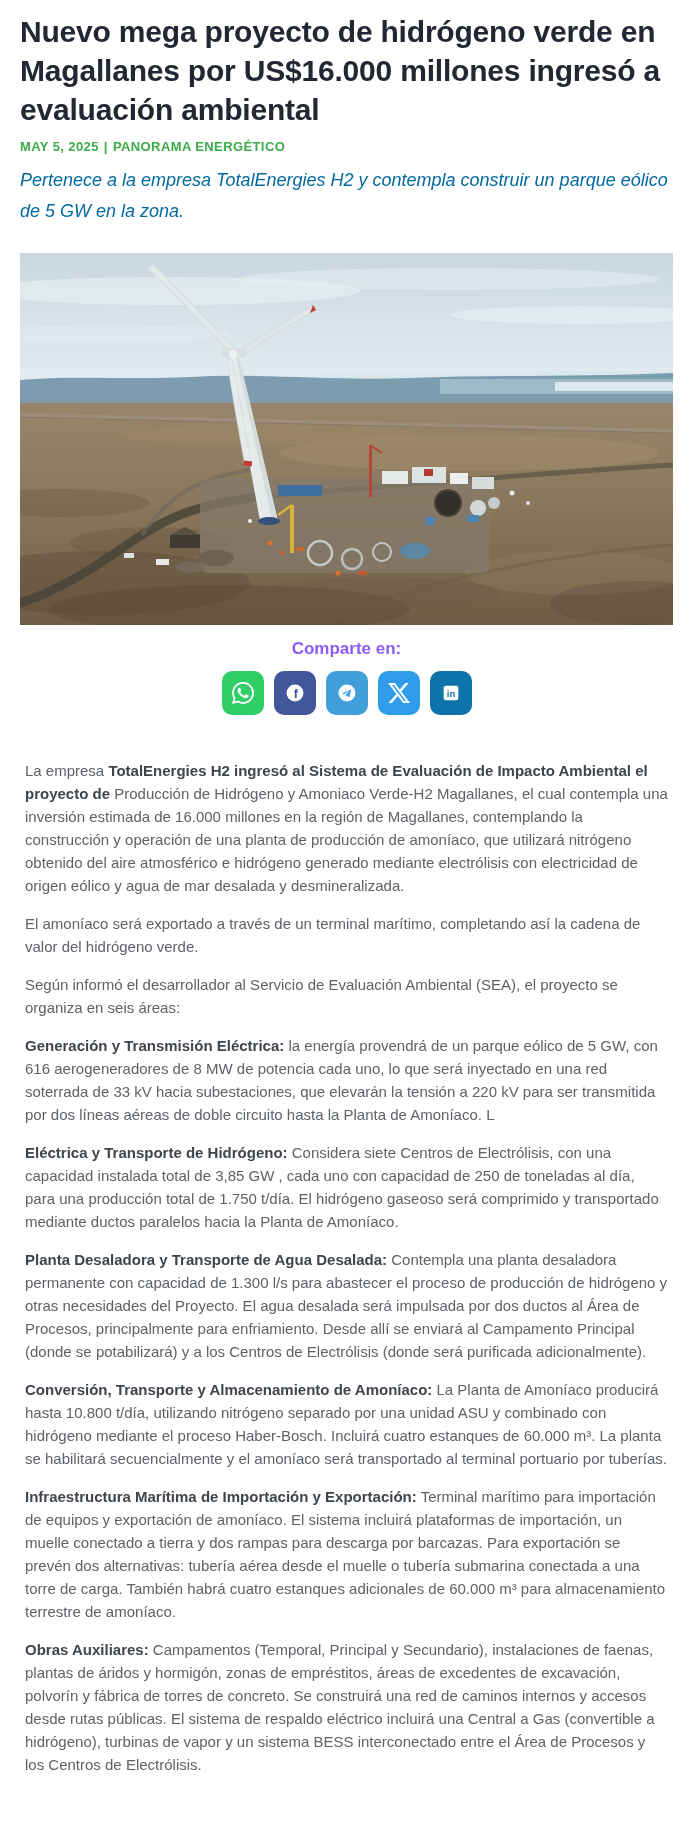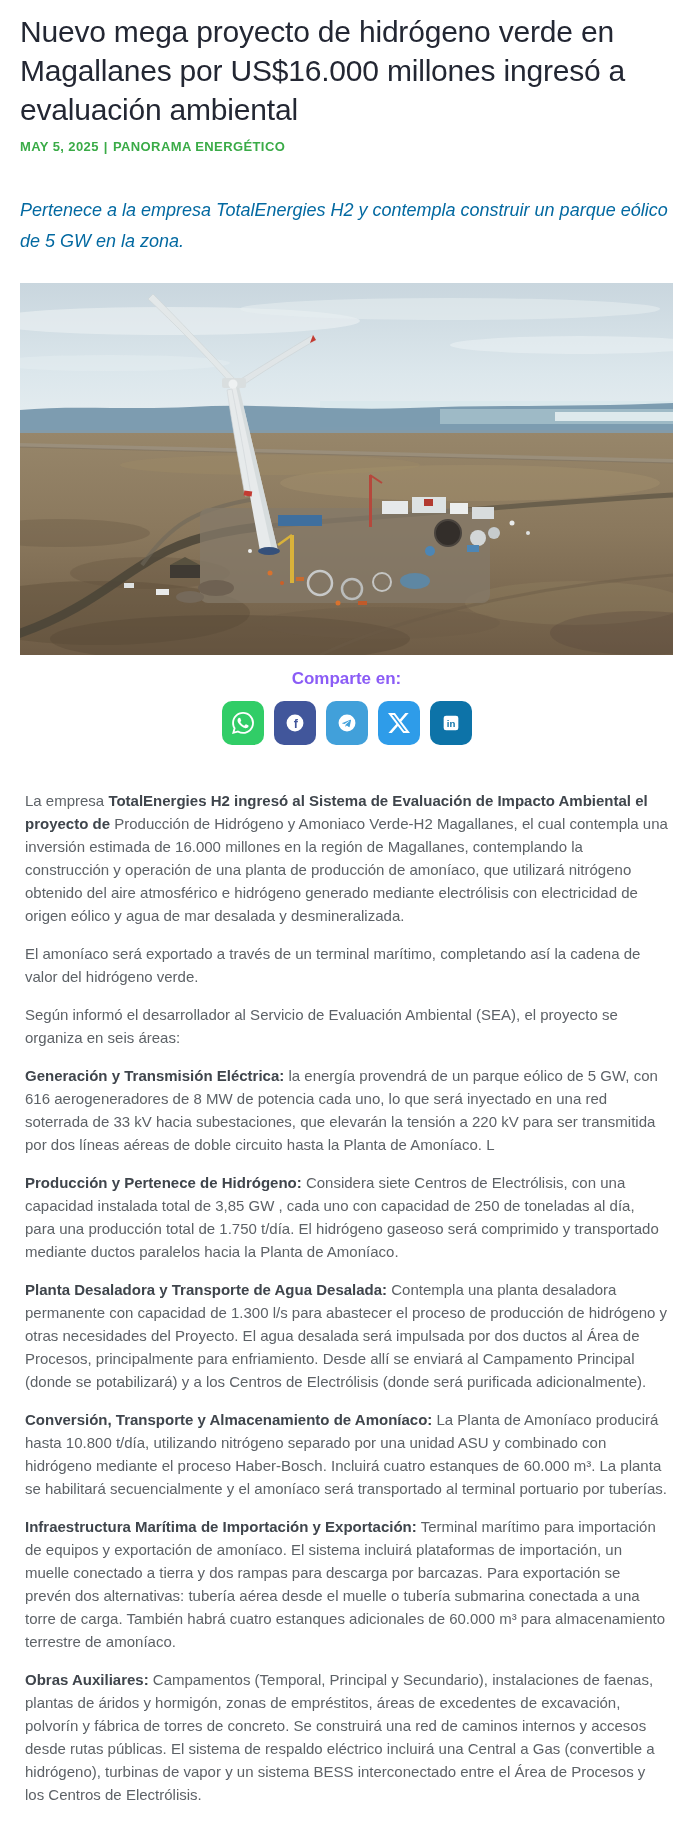--- a/index.html
+++ b/index.html
@@ -7,30 +7,30 @@
     width: 693px;
     font-family: "Liberation Sans", sans-serif;
     -webkit-font-smoothing: antialiased;
   }
   .container { padding: 12px 20px 30px; }
 
   h1.headline {
     margin: 0 0 10px;
     font-size: 30px;
     line-height: 39px;
-    font-weight: 400;
+    font-weight: 700;
     color: #232733;
     letter-spacing: -0.2px;
   }
   .meta {
     font-size: 13px;
     font-weight: 700;
     letter-spacing: 0.4px;
     color: #3aab47;
-    margin: 0 0 41px;
+    margin: 0 0 11px;
     text-transform: uppercase;
   }
   .meta .sep { margin: 0 5px; }
   .subtitle {
     font-style: italic;
     font-size: 18px;
     line-height: 31px;
     color: #0369a1;
     margin: 0 0 26px;
   }
@@ -249,21 +249,21 @@
 
   <div class="article-body">
     <p><span>La empresa </span><strong>TotalEnergies H2 ingresó al Sistema de Evaluación de Impacto Ambiental el proyecto de</strong><span> Producción de Hidrógeno y Amoniaco Verde-H2 Magallanes, el cual contempla una inversión estimada de 16.000 millones en la región de Magallanes, contemplando la construcción y operación de una planta de producción de amoníaco, que utilizará nitrógeno obtenido del aire atmosférico e hidrógeno generado mediante electrólisis con electricidad de origen eólico y agua de mar desalada y desmineralizada.</span></p>
 
     <p><span></span><strong></strong><span>El amoníaco será exportado a través de un terminal marítimo, completando así la cadena de valor del hidrógeno verde.</span></p>
 
     <p><span></span><strong></strong><span>Según informó el desarrollador al Servicio de Evaluación Ambiental (SEA), el proyecto se organiza en seis áreas:</span></p>
 
     <p><span></span><strong>Generación y Transmisión Eléctrica:</strong><span> la energía provendrá de un parque eólico de 5 GW, con 616 aerogeneradores de 8 MW de potencia cada uno, lo que será inyectado en una red soterrada de 33 kV hacia subestaciones, que elevarán la tensión a 220 kV para ser transmitida por dos líneas aéreas de doble circuito hasta la Planta de Amoníaco. L</span></p>
 
-    <p><span></span><strong>Producción y Pertenece de Hidrógeno:</strong><span> Considera siete Centros de Electrólisis, con una capacidad instalada total de 3,85 GW , cada uno con capacidad de 250 de toneladas al día, para una producción total de 1.750 t/día. El hidrógeno gaseoso será comprimido y transportado mediante ductos paralelos hacia la Planta de Amoníaco.</span></p>
+    <p><span></span><strong>Eléctrica y Transporte de Hidrógeno:</strong><span> Considera siete Centros de Electrólisis, con una capacidad instalada total de 3,85 GW , cada uno con capacidad de 250 de toneladas al día, para una producción total de 1.750 t/día. El hidrógeno gaseoso será comprimido y transportado mediante ductos paralelos hacia la Planta de Amoníaco.</span></p>
 
     <p><span></span><strong>Planta Desaladora y Transporte de Agua Desalada:</strong><span> Contempla una planta desaladora permanente con capacidad de 1.300 l/s para abastecer el proceso de producción de hidrógeno y otras necesidades del Proyecto. El agua desalada será impulsada por dos ductos al Área de Procesos, principalmente para enfriamiento. Desde allí se enviará al Campamento Principal (donde se potabilizará) y a los Centros de Electrólisis (donde será purificada adicionalmente).</span></p>
 
     <p><span></span><strong>Conversión, Transporte y Almacenamiento de Amoníaco:</strong><span> La Planta de Amoníaco producirá hasta 10.800 t/día, utilizando nitrógeno separado por una unidad ASU y combinado con hidrógeno mediante el proceso Haber-Bosch. Incluirá cuatro estanques de 60.000 m³. La planta se habilitará secuencialmente y el amoníaco será transportado al terminal portuario por tuberías.</span></p>
 
     <p><span></span><strong>Infraestructura Marítima de Importación y Exportación:</strong><span> Terminal marítimo para importación de equipos y exportación de amoníaco. El sistema incluirá plataformas de importación, un muelle conectado a tierra y dos rampas para descarga por barcazas. Para exportación se prevén dos alternativas: tubería aérea desde el muelle o tubería submarina conectada a una torre de carga. También habrá cuatro estanques adicionales de 60.000 m³ para almacenamiento terrestre de amoníaco.</span></p>
 
     <p><span></span><strong>Obras Auxiliares:</strong><span> Campamentos (Temporal, Principal y Secundario), instalaciones de faenas, plantas de áridos y hormigón, zonas de empréstitos, áreas de excedentes de excavación, polvorín y fábrica de torres de concreto. Se construirá una red de caminos internos y accesos desde rutas públicas. El sistema de respaldo eléctrico incluirá una Central a Gas (convertible a hidrógeno), turbinas de vapor y un sistema BESS interconectado entre el Área de Procesos y los Centros de Electrólisis.</span></p>
   </div>
 

